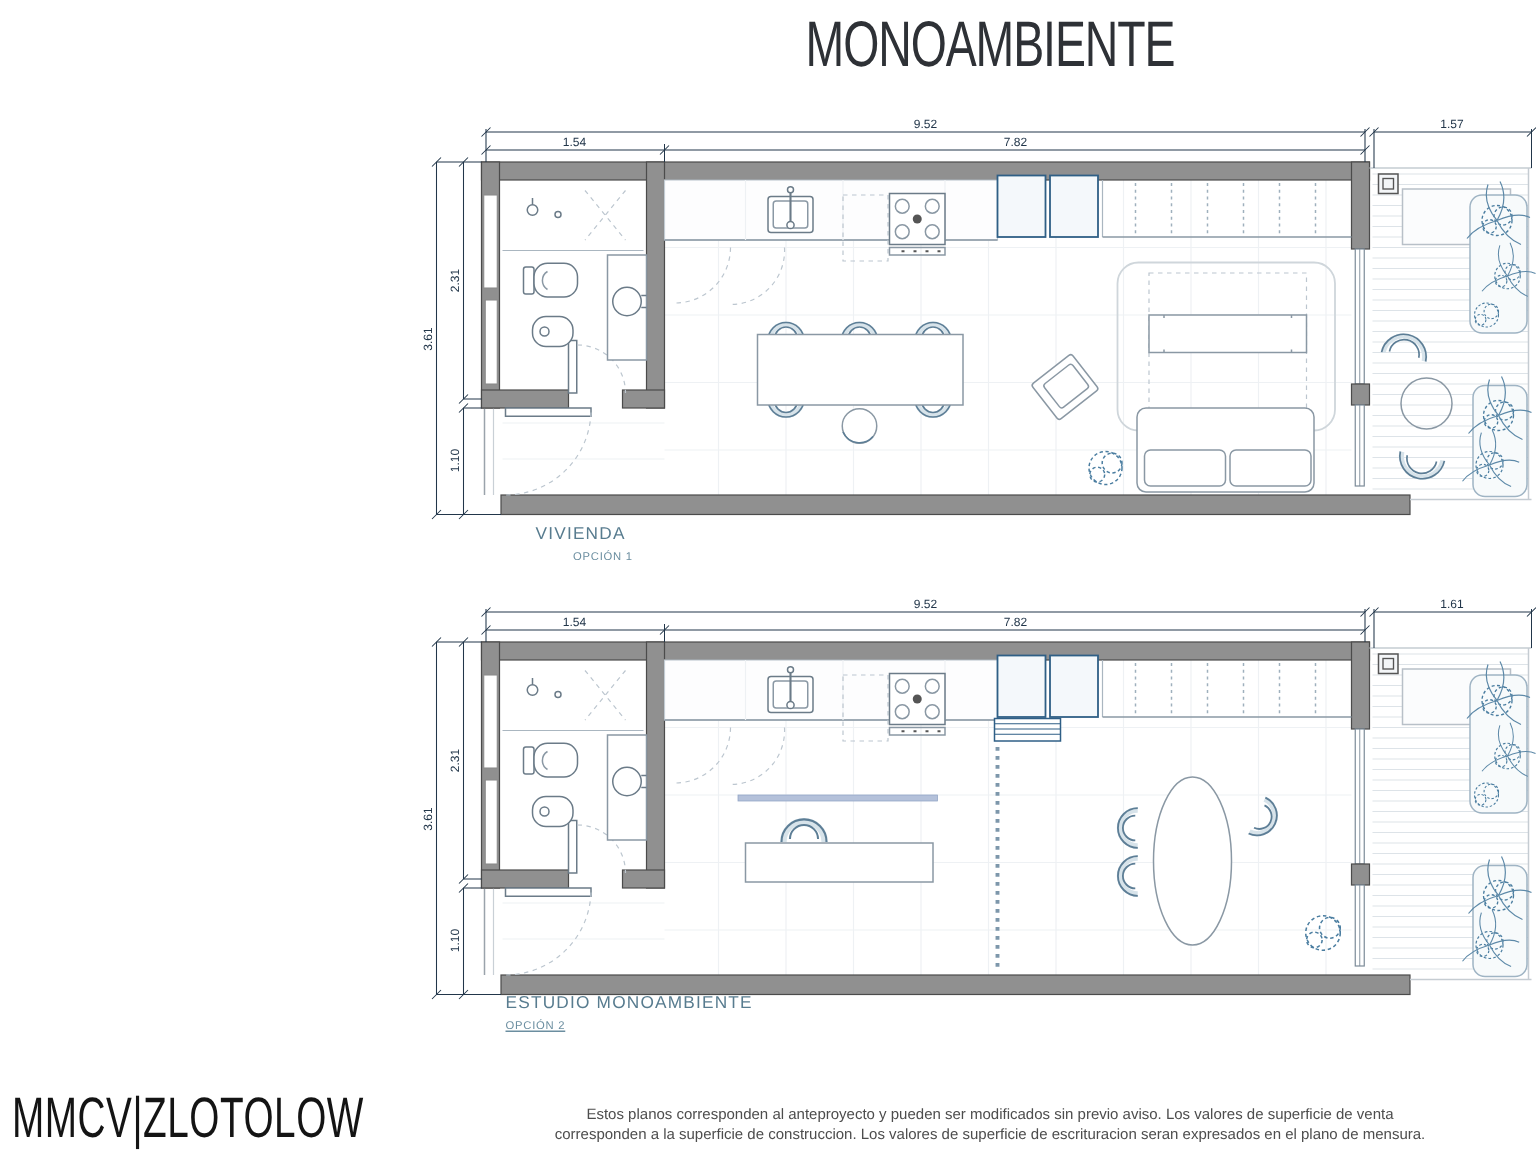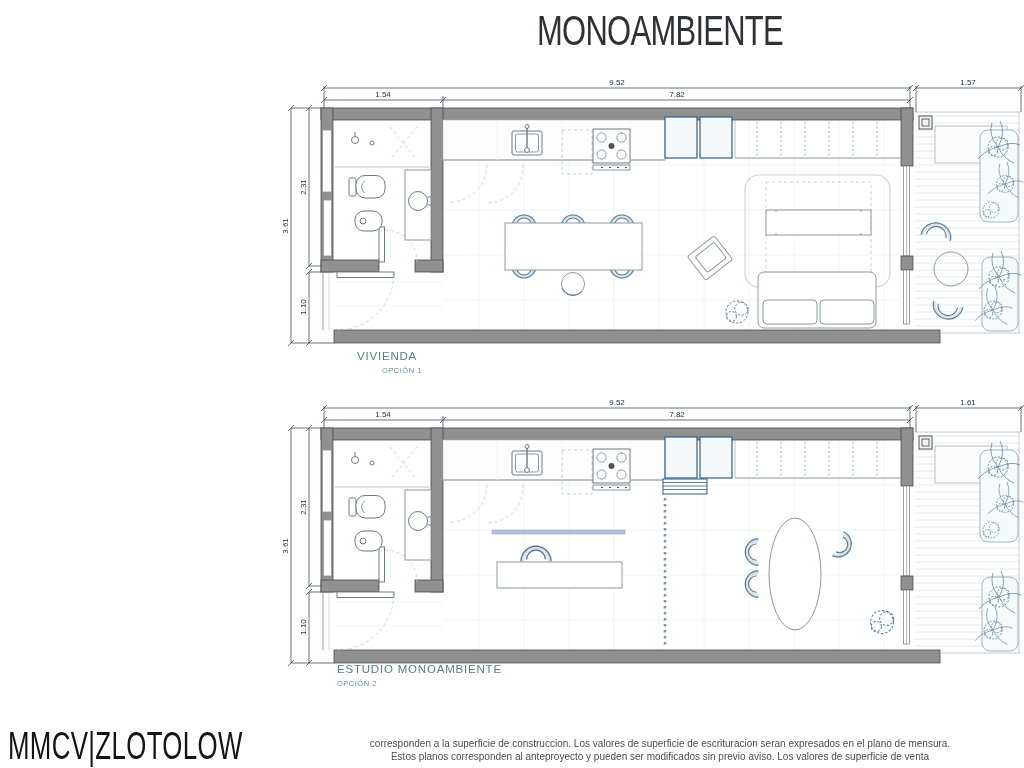--- a/index.html
+++ b/index.html
@@ -288,19 +288,19 @@
     <use href="#chairD" transform="translate(474,192) rotate(-90) scale(1.1)"></use>
     <use href="#chairD" transform="translate(564,154) rotate(115) scale(1.1)"></use>
     <ellipse class="furn" cx="516" cy="182" rx="26" ry="56"></ellipse>
     <use href="#plantS" transform="translate(603,230) scale(1.15)"></use>
   </g>
 </svg>
 
 <div class="plan-label" style="left:337px;top:350px;margin-left:20px;">VIVIENDA</div>
 <div class="plan-sublabel" style="left:337px;top:366px;margin-left:45px;">OPCIÓN 1</div>
 <div class="plan-label" style="left:337px;top:663px;">ESTUDIO MONOAMBIENTE</div>
-<div class="plan-sublabel" style="left:337px;top:679px;">OPCIÓN 2</div>
+<div class="plan-sublabel" style="left:337px;top:679px;text-decoration:underline;">OPCIÓN 2</div>
 
 <div class="logo">MMCV|ZLOTOLOW</div>
 <div class="disclaimer">
+  <div>Estos planos corresponden al anteproyecto y pueden ser modificados sin previo aviso. Los valores de superficie de venta</div>
   <div>corresponden a la superficie de construccion. Los valores de superficie de escrituracion seran expresados en el plano de mensura.</div>
-  <div>Estos planos corresponden al anteproyecto y pueden ser modificados sin previo aviso. Los valores de superficie de venta</div>
 </div>
 
 </body></html>

